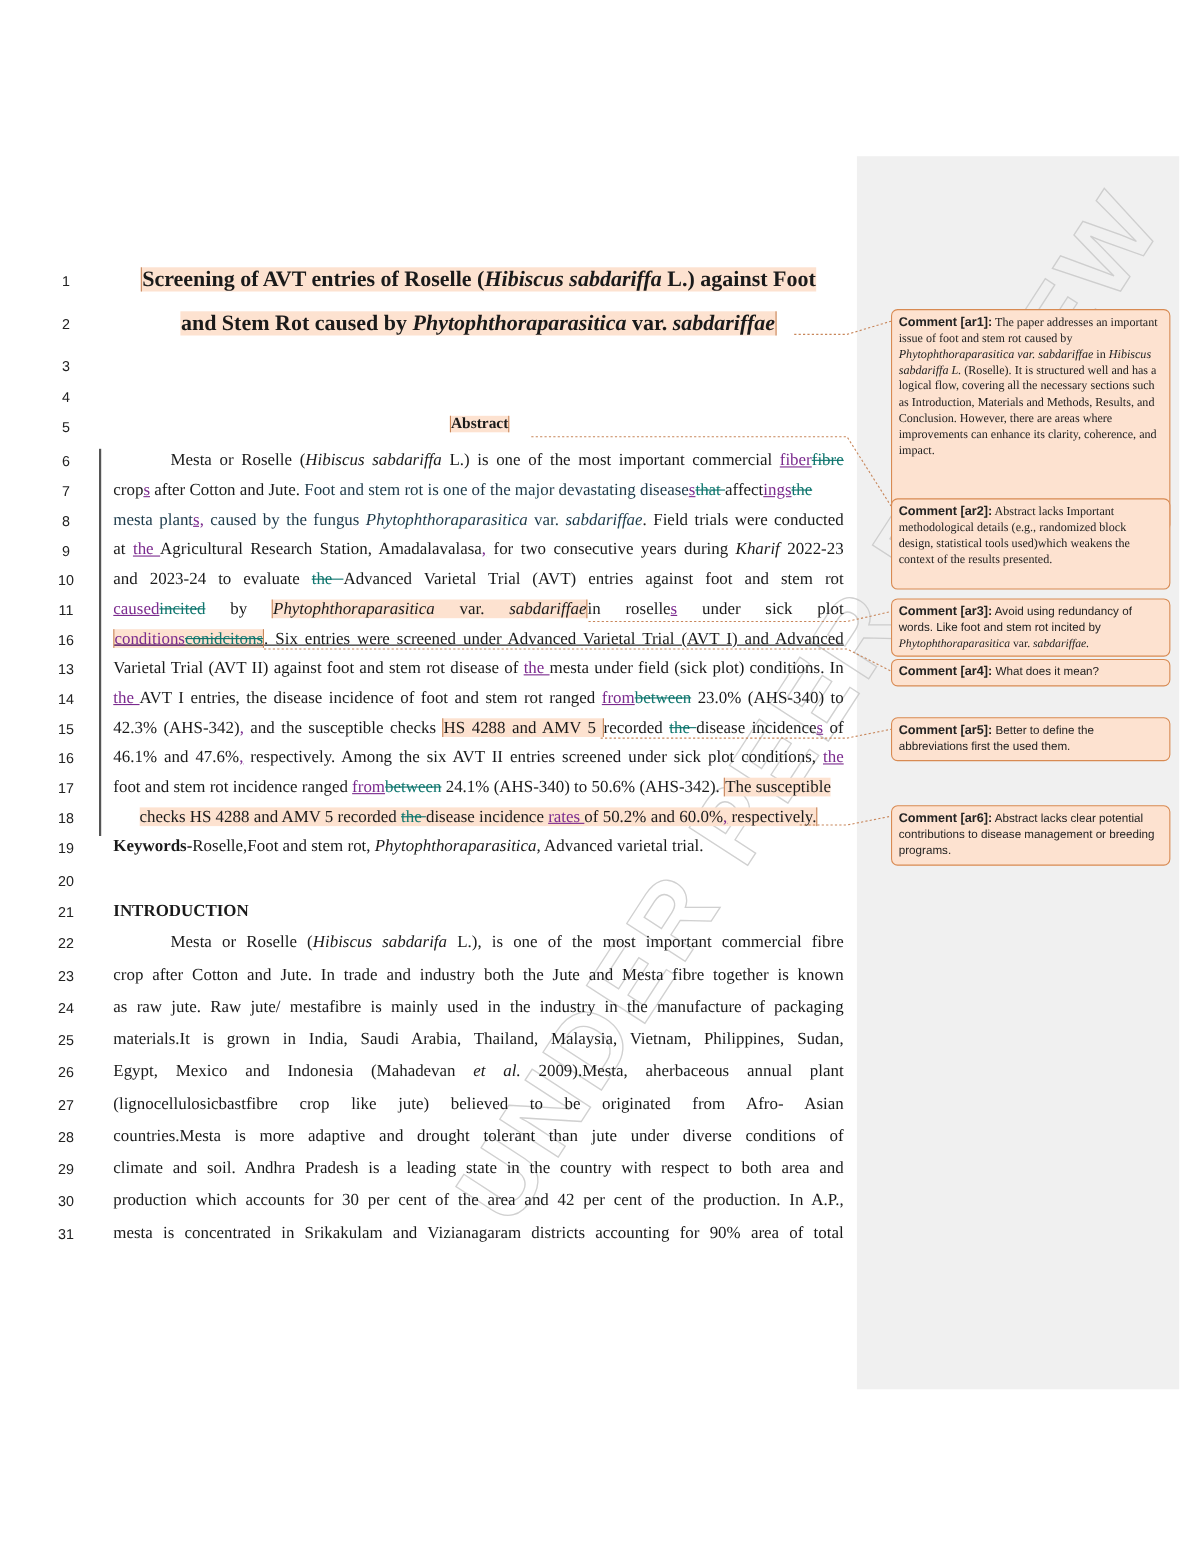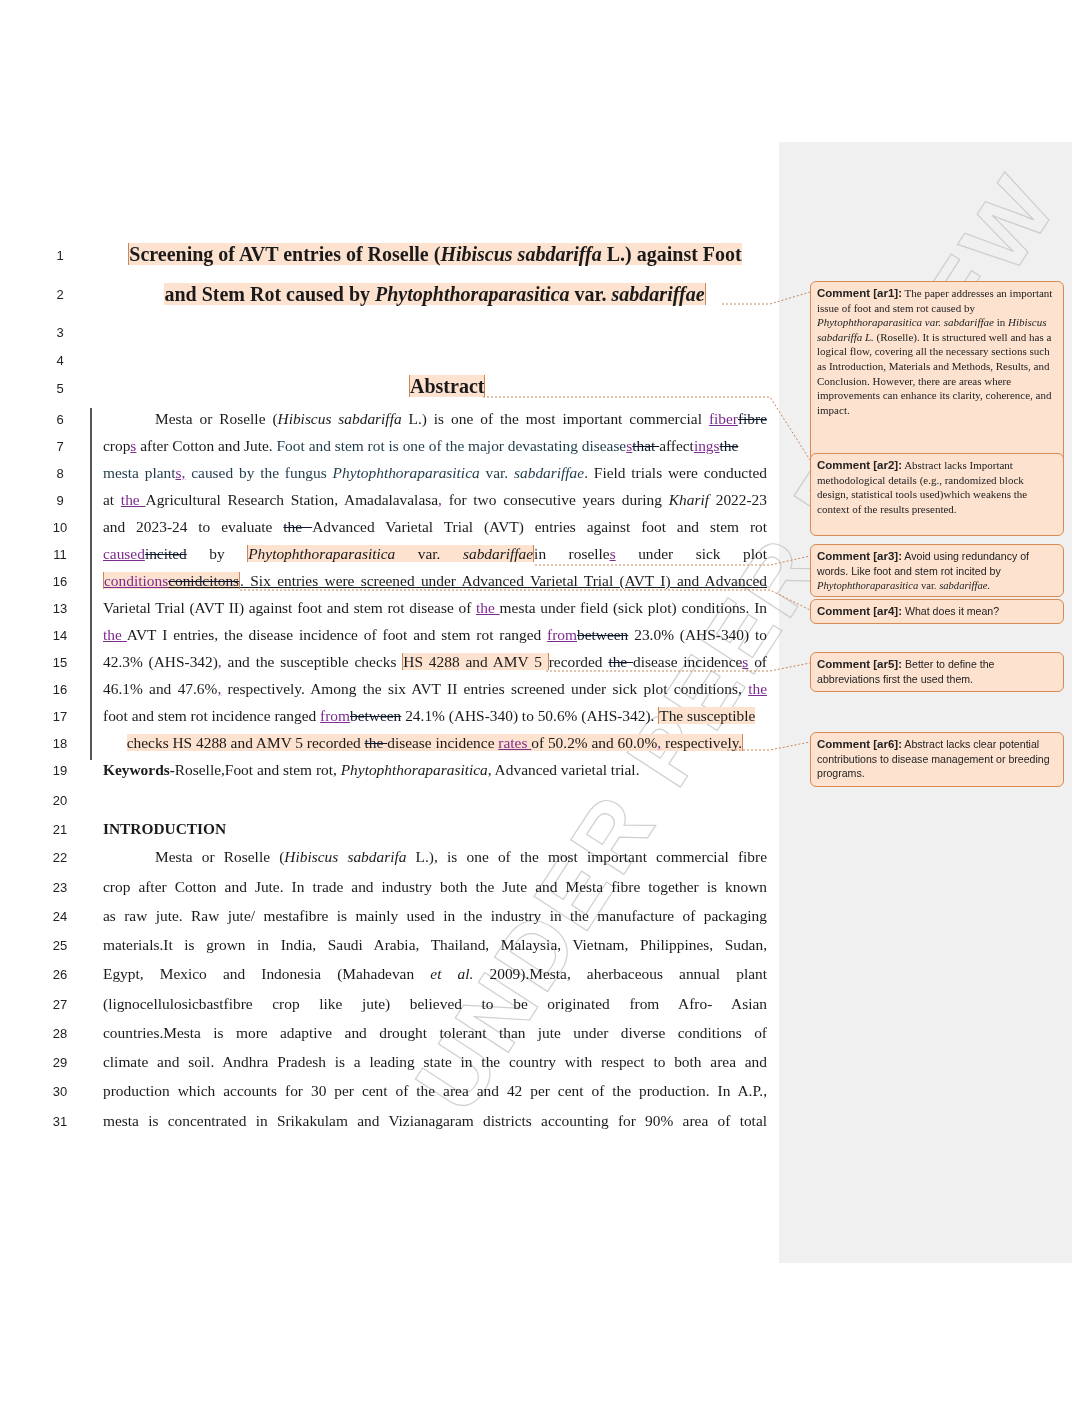--- a/index.html
+++ b/index.html
@@ -18,21 +18,21 @@
   .text-line {
     position: absolute; left: 103px; width: 664px; font-size: 15.4px;
     line-height: 20px; white-space: nowrap;
   }
   .justify { text-align: justify; text-align-last: justify; white-space: normal; }
   .title-line { font-size: 20px; font-weight: bold; text-align: center; }
   .hl { background: #fde2d0; }
   .hl-start { border-left: 1px solid #c8865a; }
   .hl-end { border-right: 1px solid #c8865a; }
   .ins { color: #7b2a8e; text-decoration: underline; }
-  .del { color: #0f172a; text-decoration: line-through; }
+  .del { color: #0f766e; text-decoration: line-through; }
   .teal { color: #1d3a4a; }
   .change-bar {
     position: absolute; left: 90px; top: 408px; width: 2px; height: 352px; background: #555;
   }
   .comment {
     position: absolute; left: 810px; width: 254px; background: #fde2d0;
     border: 1px solid #d88a52; border-radius: 6px; padding: 4px 6px;
     box-sizing: border-box; font-size: 11px; line-height: 14.6px; color: #222;
     font-family: "Liberation Serif", serif;
   }
@@ -90,21 +90,21 @@
 
 <div class="change-bar"></div>
 
 <div class="text-line title-line" style="top:244px;">
   <span class="hl hl-start"><span>Screening of AVT entries of Roselle (</span><i>Hibiscus sabdariffa</i><span> L.) against Foot</span></span>
 </div>
 <div class="text-line title-line" style="top:284px;">
   <span class="hl hl-end"><span>and Stem Rot caused by </span><i>Phytophthoraparasitica</i><span> var. </span><i>sabdariffae</i></span>
 </div>
 
-<div class="text-line title-line" style="top:376px; font-size:20px; text-align:right; left:409px; width:auto;">
+<div class="text-line title-line" style="top:376px; font-size:14px; text-align:right; left:409px; width:auto;">
   <span class="hl hl-start hl-end">Abstract</span>
 </div>
 
 <div class="text-line justify" style="top:409px; text-indent:52px;">
   <span>Mesta or Roselle (</span><i>Hibiscus sabdariffa</i><span> L.) is one of the most important commercial </span><span class="ins">fiber</span><span class="del">fibre</span>
 </div>
 <div class="text-line" style="top:436px;">
   <span>crop</span><span class="ins">s</span><span> after Cotton and Jute. </span><span class="teal">Foot and stem rot is one of the major devastating disease</span><span class="ins">s</span><span class="del">that </span><span>affect</span><span class="ins">ings</span><span class="del">the</span>
 </div>
 <div class="text-line justify" style="top:463px;">

